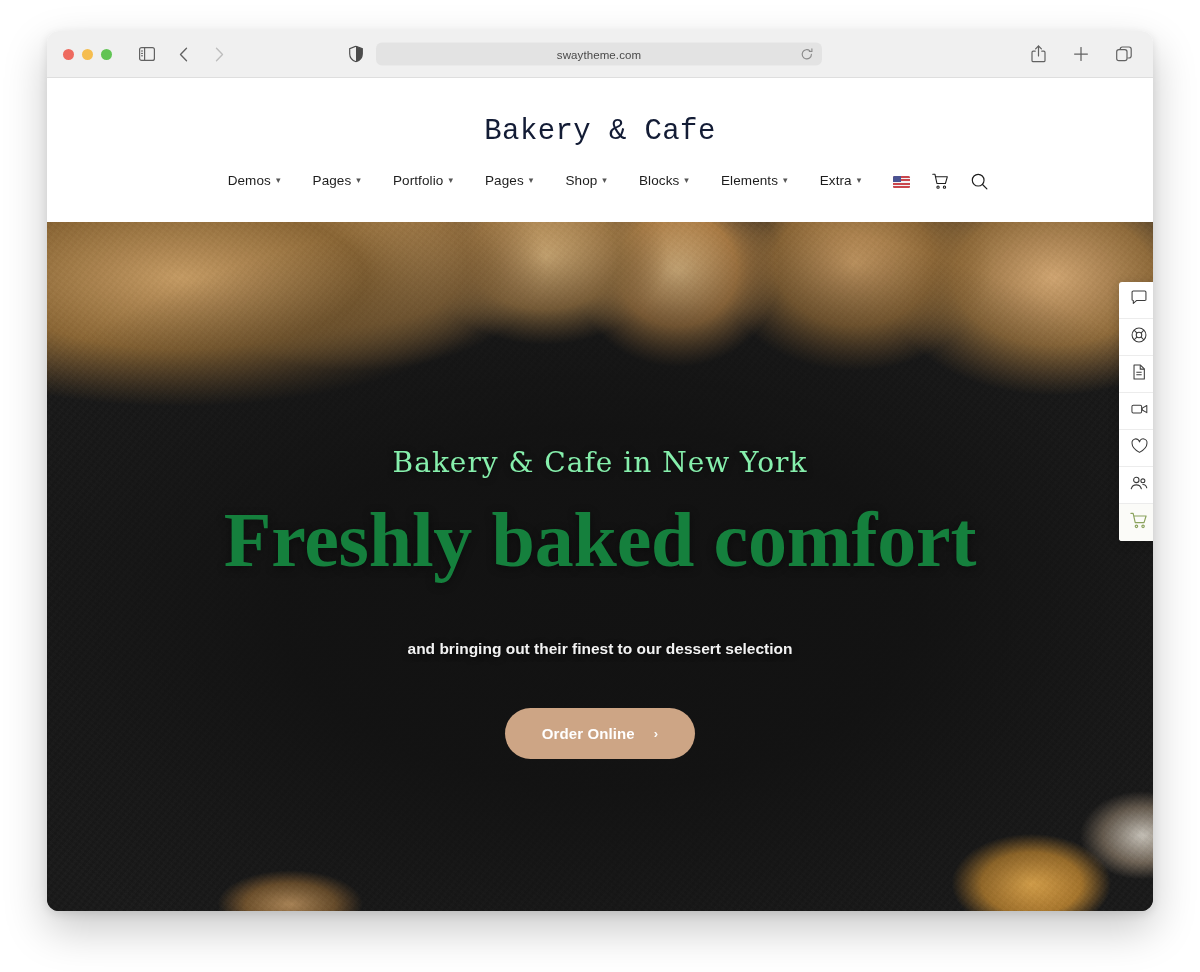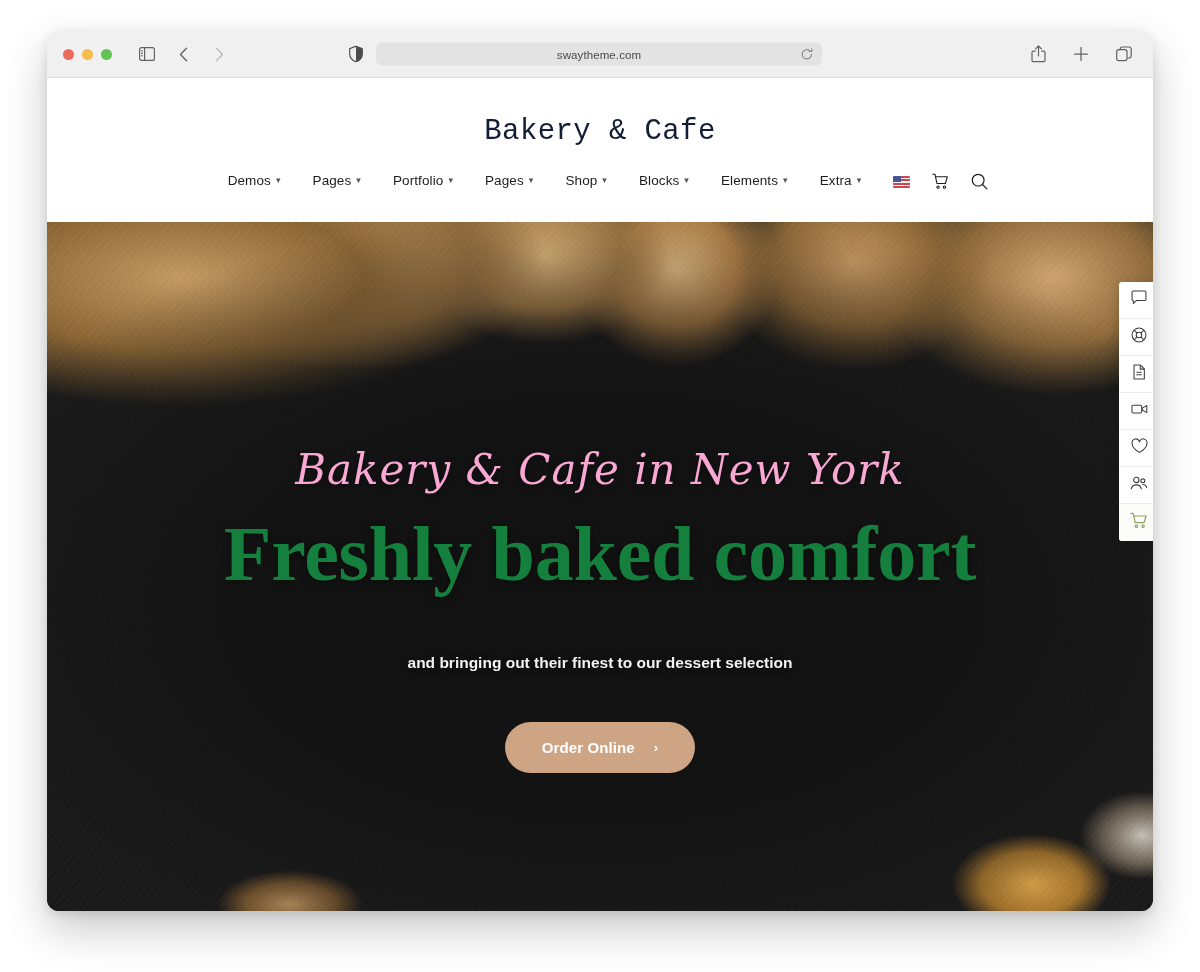--- a/index.html
+++ b/index.html
@@ -221,23 +221,22 @@
 
   .hero-content {
     position: relative;
     z-index: 3;
     text-align: center;
     padding-top: 227px;
   }
 
   .hero-script {
     font-family: "DejaVu Serif", serif;
-    font-style: italic;
-    font-size: 42px;
-    color: #f9a8d4;
+    font-size: 28px;
+    color: #86efac;
     letter-spacing: 1px;
     line-height: 1;
     text-shadow: 0 1px 6px rgba(0,0,0,0.5);
   }
 
   .hero-title {
     margin-top: 22px;
     font-family: "Liberation Serif", "DejaVu Serif", serif;
     font-size: 78px;
     line-height: 1.04;

